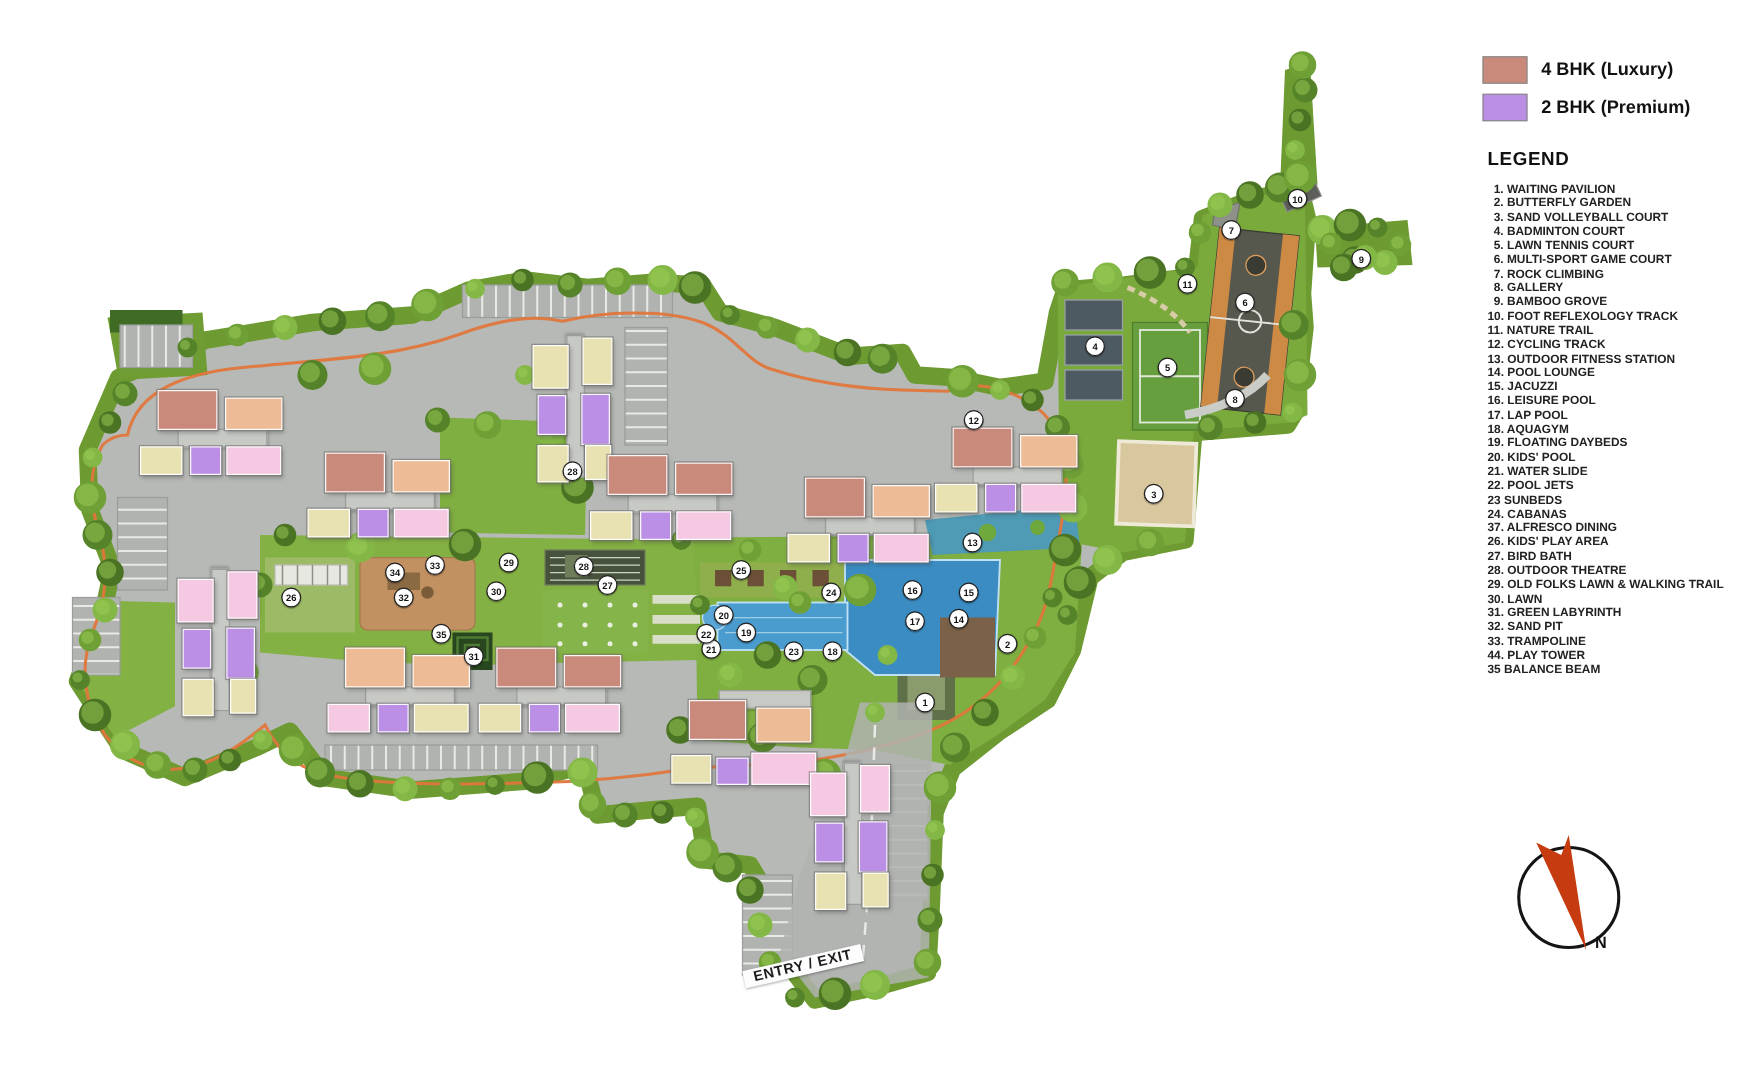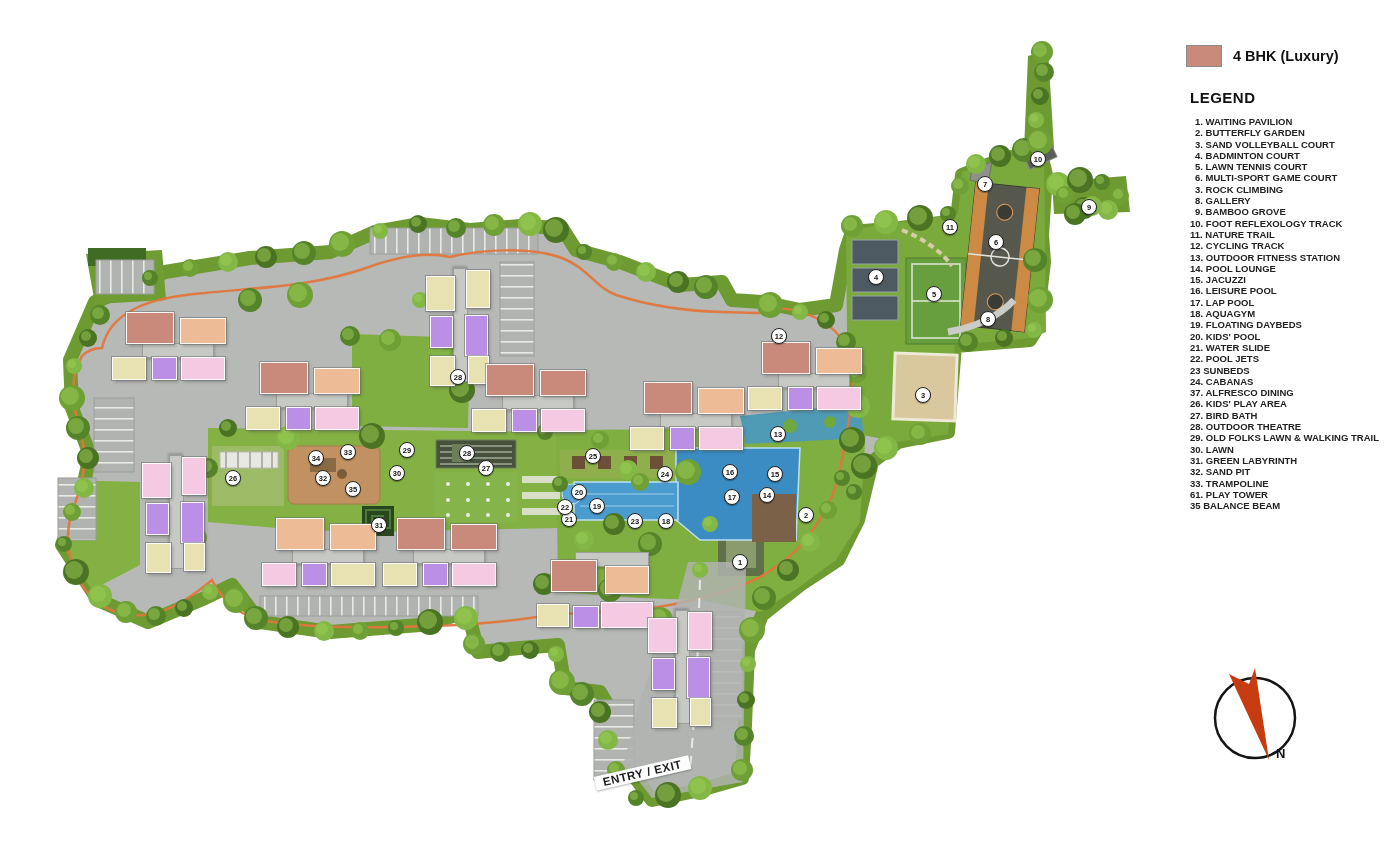--- a/index.html
+++ b/index.html
@@ -563,41 +563,45 @@
       <div class="marker" style="left: 233px; top: 478px;">26</div>
       <div class="marker" style="left: 486px; top: 468px;">27</div>
       <div class="marker" style="left: 467px; top: 453px;">28</div>
       <div class="marker" style="left: 458px; top: 377px;">28</div>
       <div class="marker" style="left: 407px; top: 450px;">29</div>
       <div class="marker" style="left: 397px; top: 473px;">30</div>
       <div class="marker" style="left: 379px; top: 525px;">31</div>
       <div class="marker" style="left: 323px; top: 478px;">32</div>
       <div class="marker" style="left: 348px; top: 452px;">33</div>
       <div class="marker" style="left: 316px; top: 458px;">34</div>
-      <div class="marker" style="left: 353px; top: 489px;">35</div>
+      <div class="marker" style="left: 353px; top: 507px;">35</div>
     </div>
 
   <div class="entry-label">ENTRY / EXIT</div>
 
   <aside id="panel">
     <div id="unit-legend">
         <div class="unit-row">
           <span class="swatch" style="background: rgb(201, 137, 123);"></span>
           <span class="unit-label">4 BHK (Luxury)</span>
+        </div>
+        <div class="unit-row">
+          <span class="swatch" style="background: rgb(187, 143, 229);"></span>
+          <span class="unit-label">2 BHK (Premium)</span>
         </div>
       </div>
     <h2 id="legend-title">LEGEND</h2>
     <ol id="legend-list">
         <li class="pad">1. WAITING PAVILION</li>
         <li class="pad">2. BUTTERFLY GARDEN</li>
         <li class="pad">3. SAND VOLLEYBALL COURT</li>
         <li class="pad">4. BADMINTON COURT</li>
         <li class="pad">5. LAWN TENNIS COURT</li>
         <li class="pad">6. MULTI-SPORT GAME COURT</li>
-        <li class="pad">3. ROCK CLIMBING</li>
+        <li class="pad">7. ROCK CLIMBING</li>
         <li class="pad">8. GALLERY</li>
         <li class="pad">9. BAMBOO GROVE</li>
         <li>10. FOOT REFLEXOLOGY TRACK</li>
         <li>11. NATURE TRAIL</li>
         <li>12. CYCLING TRACK</li>
         <li>13. OUTDOOR FITNESS STATION</li>
         <li>14. POOL LOUNGE</li>
         <li>15. JACUZZI</li>
         <li>16. LEISURE POOL</li>
         <li>17. LAP POOL</li>
@@ -610,21 +614,21 @@
         <li>24. CABANAS</li>
         <li>37. ALFRESCO DINING</li>
         <li>26. KIDS' PLAY AREA</li>
         <li>27. BIRD BATH</li>
         <li>28. OUTDOOR THEATRE</li>
         <li>29. OLD FOLKS LAWN &amp; WALKING TRAIL</li>
         <li>30. LAWN</li>
         <li>31. GREEN LABYRINTH</li>
         <li>32. SAND PIT</li>
         <li>33. TRAMPOLINE</li>
-        <li>61. PLAY TOWER</li>
+        <li>44. PLAY TOWER</li>
         <li>35 BALANCE BEAM</li>
       </ol>
   </aside>
 
   <div id="compass">
     <svg width="125" height="125">
       <circle cx="59" cy="62" r="40" fill="none" stroke="#151515" stroke-width="2.5"></circle>
       <polygon id="compass-arrow" points="33,18 53,28 59,12 73,104" fill="#c63c10"></polygon>
     </svg>
     <span class="n">N</span>

